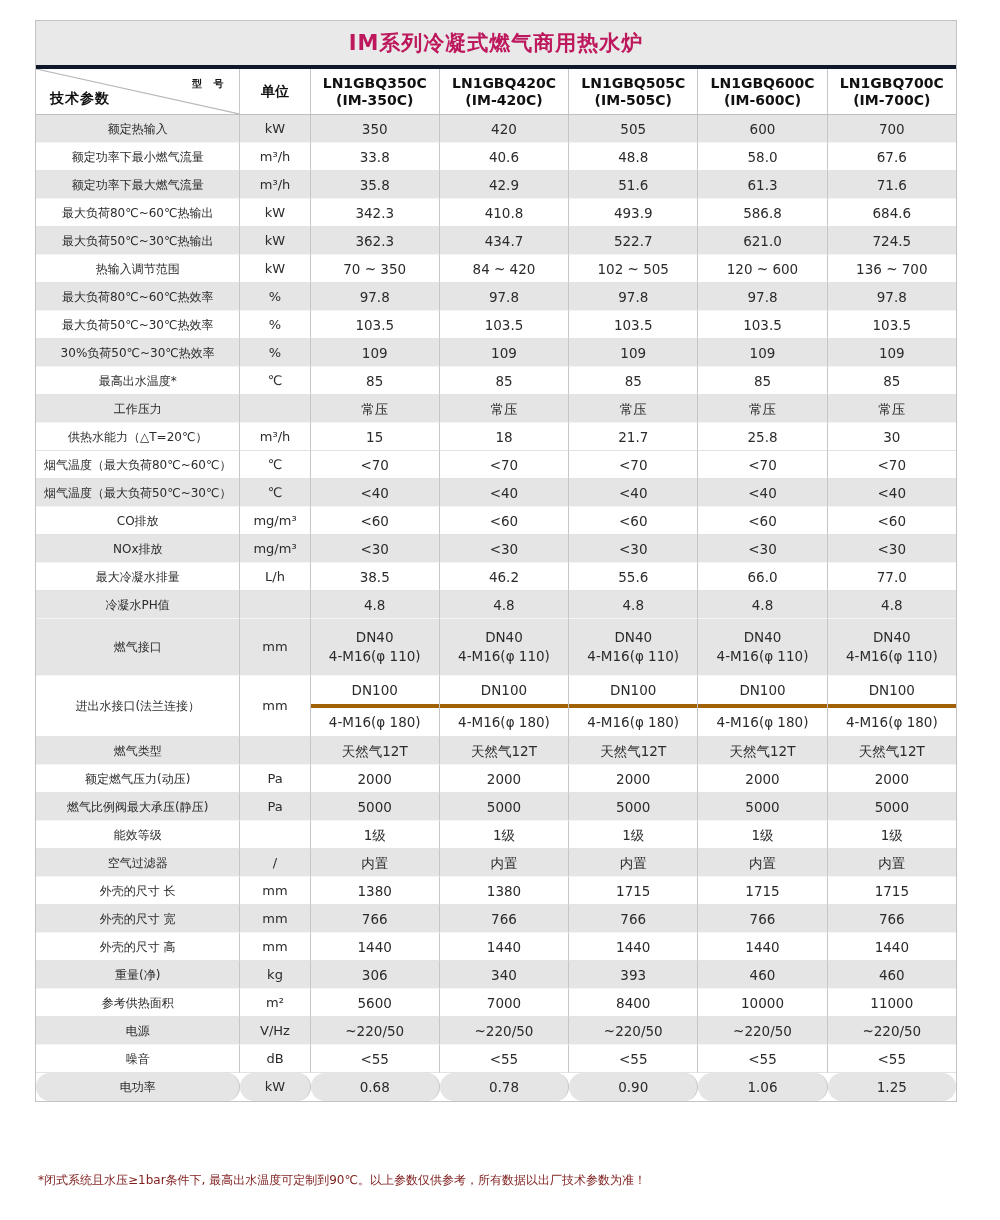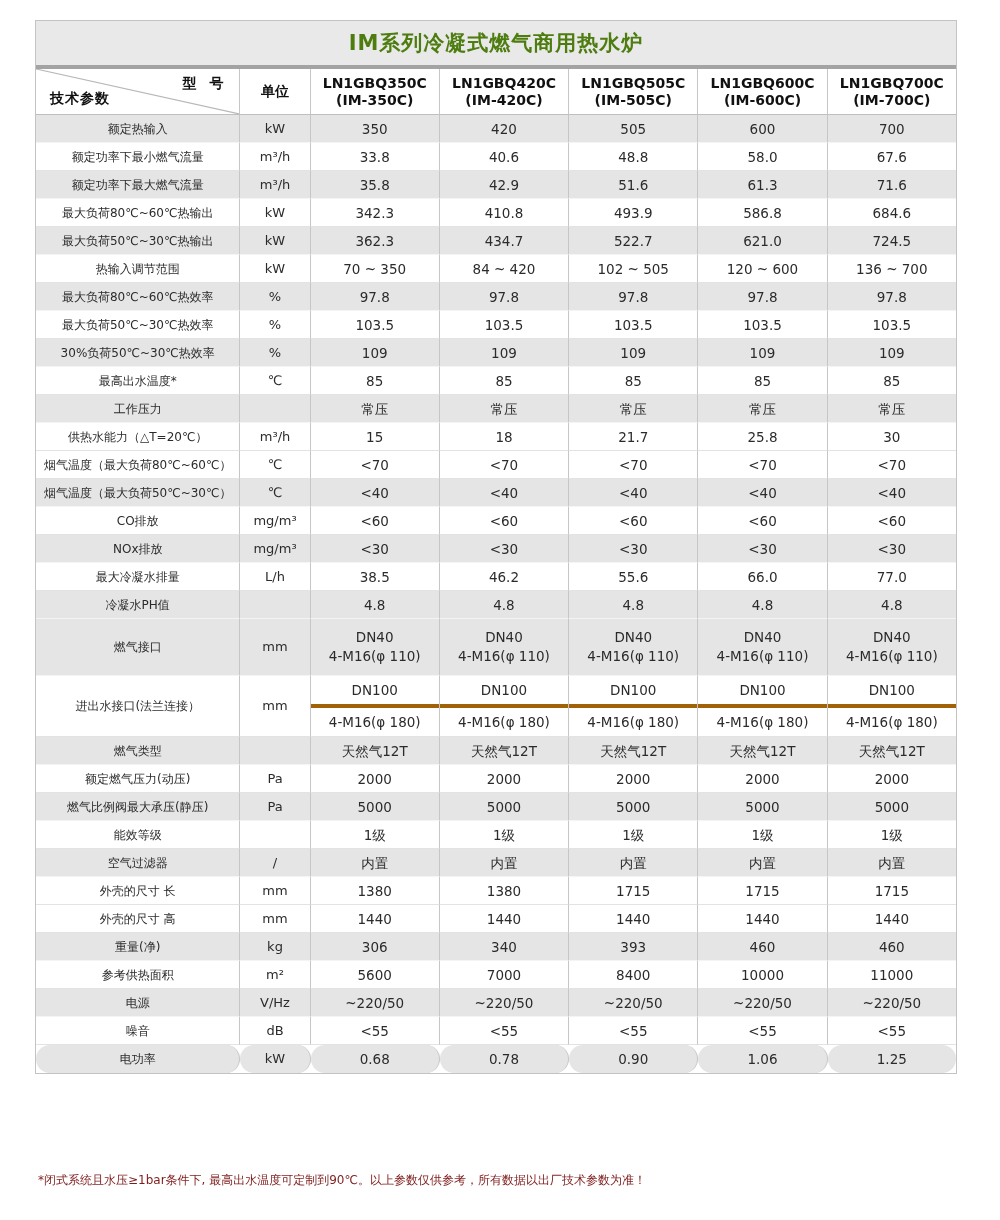--- a/index.html
+++ b/index.html
@@ -5,37 +5,37 @@
   html,body { margin:0; padding:0; background:#ffffff; }
   .sheet {
     position:relative; width:1000px; height:1220px; background:#ffffff;
     font-family:"DejaVu Sans","Liberation Sans",sans-serif; color:#222;
   }
   .block {
     position:absolute; left:35px; top:20px; width:920px;
     border:1px solid #c3c3c3; background:#fff;
   }
   .title-bar {
-    height:44px; background:#e9e9e9; border-bottom:4px solid #a3a3a3;
+    height:44px; background:#e9e9e9; border-bottom:4px solid #0f172a;
     display:flex; align-items:center; justify-content:center;
-    font-size:21px; font-weight:bold; color:#4d7c0f; letter-spacing:1px;
+    font-size:21px; font-weight:bold; color:#be185d; letter-spacing:1px;
   }
   table.spec { width:100%; table-layout:fixed; border-collapse:separate; border-spacing:0; }
   table.spec th, table.spec td {
     padding:0; text-align:center; vertical-align:middle;
     border-right:1px solid #c6c6c6; box-sizing:border-box;
   }
   table.spec th:last-child, table.spec td:last-child { border-right:none; }
   thead th {
     background:#ffffff; height:46px; font-size:14px; font-weight:bold; color:#111;
     border-bottom:1px solid #bfbfbf; line-height:17px;
   }
   .diag-cell { position:relative; }
   .diag-cell svg { position:absolute; left:0; top:0; width:100%; height:100%; }
-  .diag-model { position:absolute; right:12px; top:6px; font-size:14px; font-weight:bold; letter-spacing:4px; }
+  .diag-model { position:absolute; right:12px; top:6px; font-size:10px; font-weight:bold; letter-spacing:4px; }
   .diag-param { position:absolute; left:14px; bottom:7px; font-size:14px; font-weight:bold; letter-spacing:1px;margin-top:21px; }
   tbody td { height:28px; font-size:13.5px; color:#2b2b2b; line-height:16px; }
   tbody td.c-label { font-size:12px; white-space:nowrap; overflow:hidden; }
   tbody td.c-unit { font-size:13px; }
   tr.r-gray  td { background:#e5e5e5; border-bottom:1px solid #f4f4f4; }
   tr.r-white td { background:#ffffff; border-bottom:1px solid #e3e3e3; }
   tbody tr:last-child td { border-bottom:none;border-radius:14px; }
   tr.twoline td, tr.split td { height:57px; }
   tr.twoline td .sub { line-height:19px; }
   tr.split td.c-val { padding:0;margin-top:28px; }
@@ -352,20 +352,29 @@
           </tr>
           <tr class="r-white">
             <td class="c-label">外壳的尺寸 长</td>
             <td class="c-unit">mm</td>
             <td class="c-val">1380</td>
             <td class="c-val">1380</td>
             <td class="c-val">1715</td>
             <td class="c-val">1715</td>
             <td class="c-val">1715</td>
           </tr>
+          <tr class="r-gray">
+            <td class="c-label">外壳的尺寸 宽</td>
+            <td class="c-unit">mm</td>
+            <td class="c-val">766</td>
+            <td class="c-val">766</td>
+            <td class="c-val">766</td>
+            <td class="c-val">766</td>
+            <td class="c-val">766</td>
+          </tr>
           <tr class="r-white">
             <td class="c-label">外壳的尺寸 高</td>
             <td class="c-unit">mm</td>
             <td class="c-val">1440</td>
             <td class="c-val">1440</td>
             <td class="c-val">1440</td>
             <td class="c-val">1440</td>
             <td class="c-val">1440</td>
           </tr>
           <tr class="r-gray">

